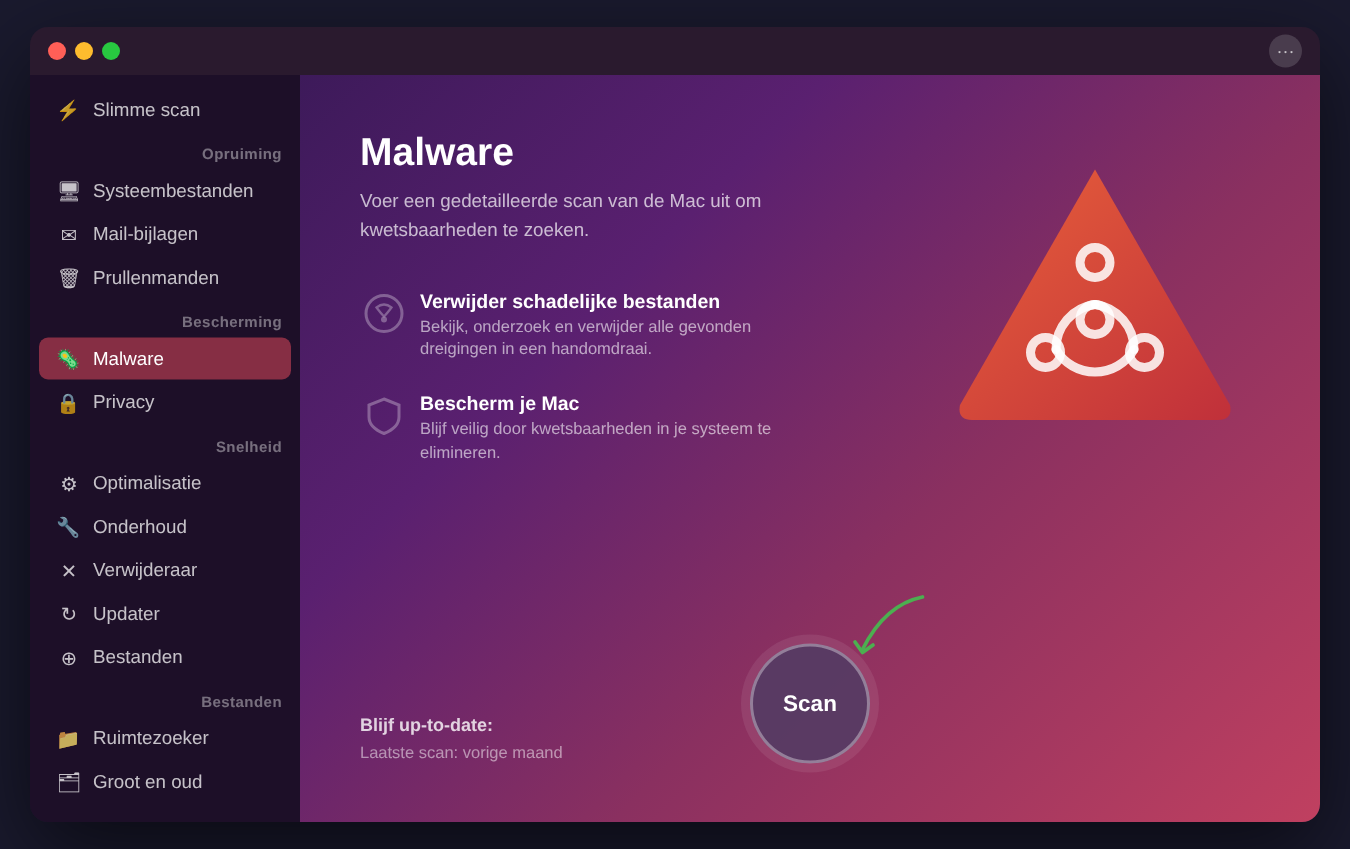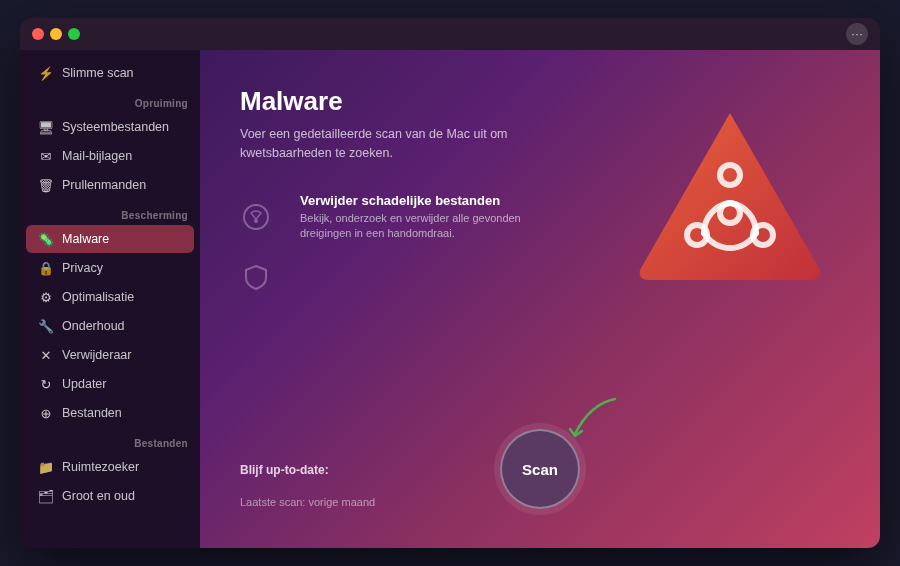--- a/index.html
+++ b/index.html
@@ -125,22 +125,22 @@
       margin-bottom: 30px;
     }
     .feature-list {
       display: flex;
       flex-direction: column;
       gap: 20px;
       margin-bottom: 30px;
     }
     .feature-item {
       display: flex;
-      align-items: center;
-      gap: 28px;
+      align-items: flex-start;
+      gap: 8px;
     }
     .feature-icon {
       width: 32px;
       height: 32px;
       flex-shrink: 0;
       display: flex;
       align-items: center;
       justify-content: center;
       opacity: 0.6;
     }
@@ -156,21 +156,21 @@
       line-height: 1.4;
       max-width: 260px;
     }
     .status-section {
       margin-top: auto;
     }
     .status-label {
       font-size: 12px;
       font-weight: 600;
       color: rgba(255,255,255,0.8);
-      margin-bottom: 17px;
+      margin-bottom: 4px;
     }
     .status-detail {
       font-size: 11px;
       color: rgba(255,255,255,0.5);
       line-height: 1.6;
     }
     
     .biohazard-container {
       position: absolute;
       right: 40px;
@@ -239,20 +239,21 @@
       <div class="sidebar-section-label">Bescherming</div>
       <div class="sidebar-item active">
         <span class="sidebar-icon">🦠</span>
         <span>Malware</span>
       </div>
       <div class="sidebar-item">
         <span class="sidebar-icon">🔒</span>
         <span>Privacy</span>
       </div>
 
+      <div class="sidebar-section-label">Snelheid</div>
       <div class="sidebar-item">
         <span class="sidebar-icon">⚙</span>
         <span>Optimalisatie</span>
       </div>
       <div class="sidebar-item">
         <span class="sidebar-icon">🔧</span>
         <span>Onderhoud</span>
       </div>
 
       <div class="sidebar-item">
@@ -327,20 +328,24 @@
             <p>Bekijk, onderzoek en verwijder alle gevonden dreigingen in een handomdraai.</p>
           </div>
         </div>
 
         <div class="feature-item">
           <div class="feature-icon">
             <svg width="28" height="28" viewBox="0 0 28 28" fill="none">
               <path d="M14 3 L24 7 L24 15 Q24 22 14 26 Q4 22 4 15 L4 7 Z" stroke="rgba(255,255,255,0.5)" stroke-width="2" fill="none"></path>
             </svg>
           </div>
+          <div class="feature-text">
+            <h4>Bescherm je Mac</h4>
+            <p>Blijf veilig door kwetsbaarheden in je systeem te elimineren.</p>
+          </div>
         </div>
       </div>
 
       <div class="status-section">
         <div class="status-label">Blijf up-to-date:</div>
         <div class="status-detail">Laatste scan: vorige maand</div>
       </div>
 
       <div style="position:absolute; bottom: 100px; left: 50%; transform: translateX(20px);">
         <svg width="70" height="50" viewBox="0 0 70 50" fill="none">

